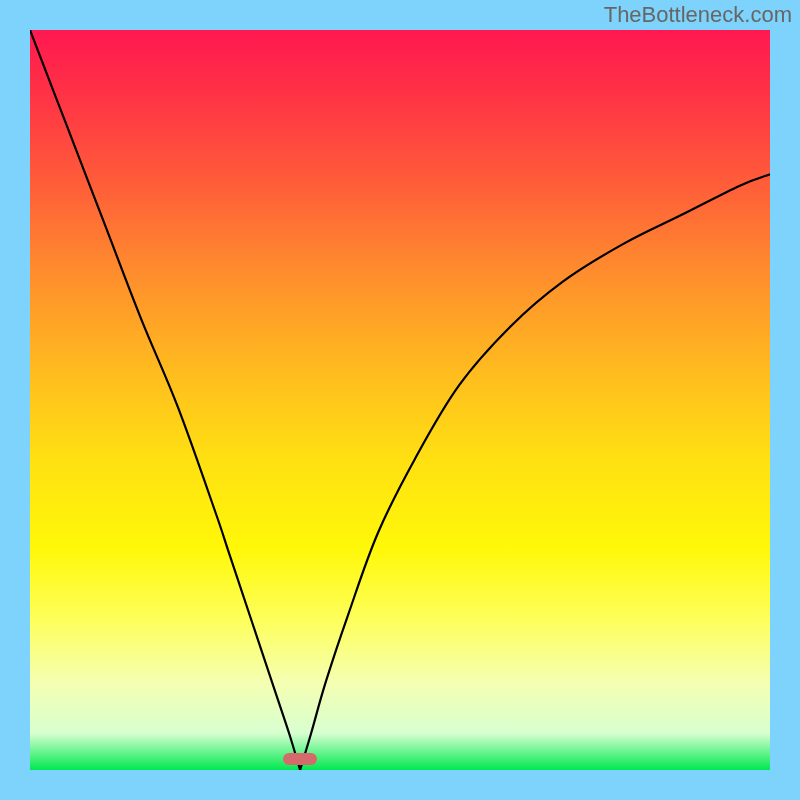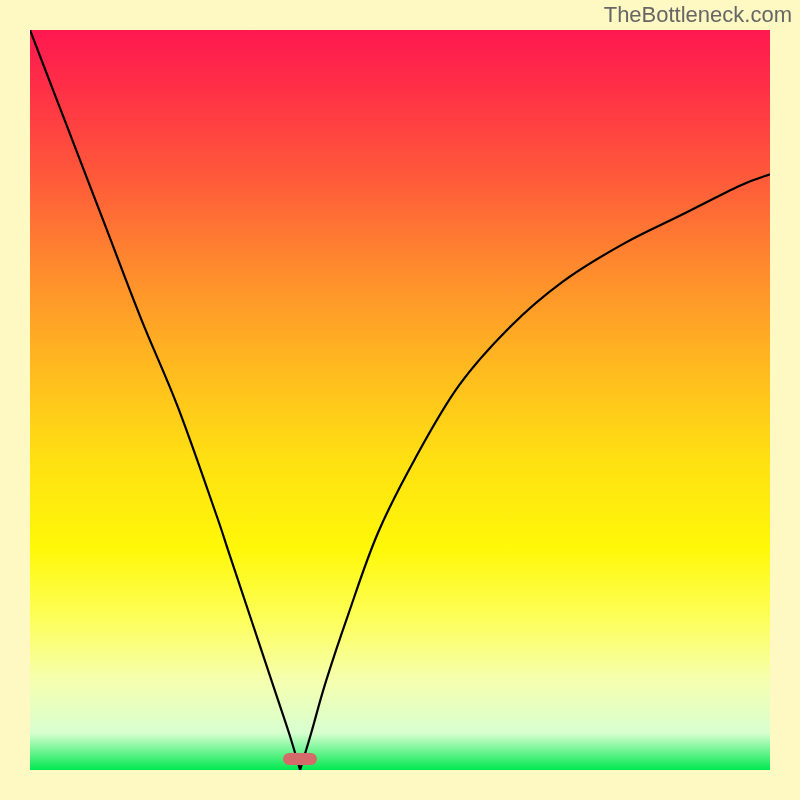--- a/index.html
+++ b/index.html
@@ -7,21 +7,21 @@
   padding: 0;
   background: #fff;
   width: 800px;
   height: 800px;
   overflow: hidden;
 }
 .container {
   position: relative;
   width: 800px;
   height: 800px;
-  background: #fef9c3;
+  background: #7dd3fc;
 }
 .plot-area {
   position: absolute;
   left: 30px;
   top: 30px;
   width: 740px;
   height: 740px;
   background: linear-gradient(to bottom,
     #ff1850 0%,
     #ff3046 8%,

